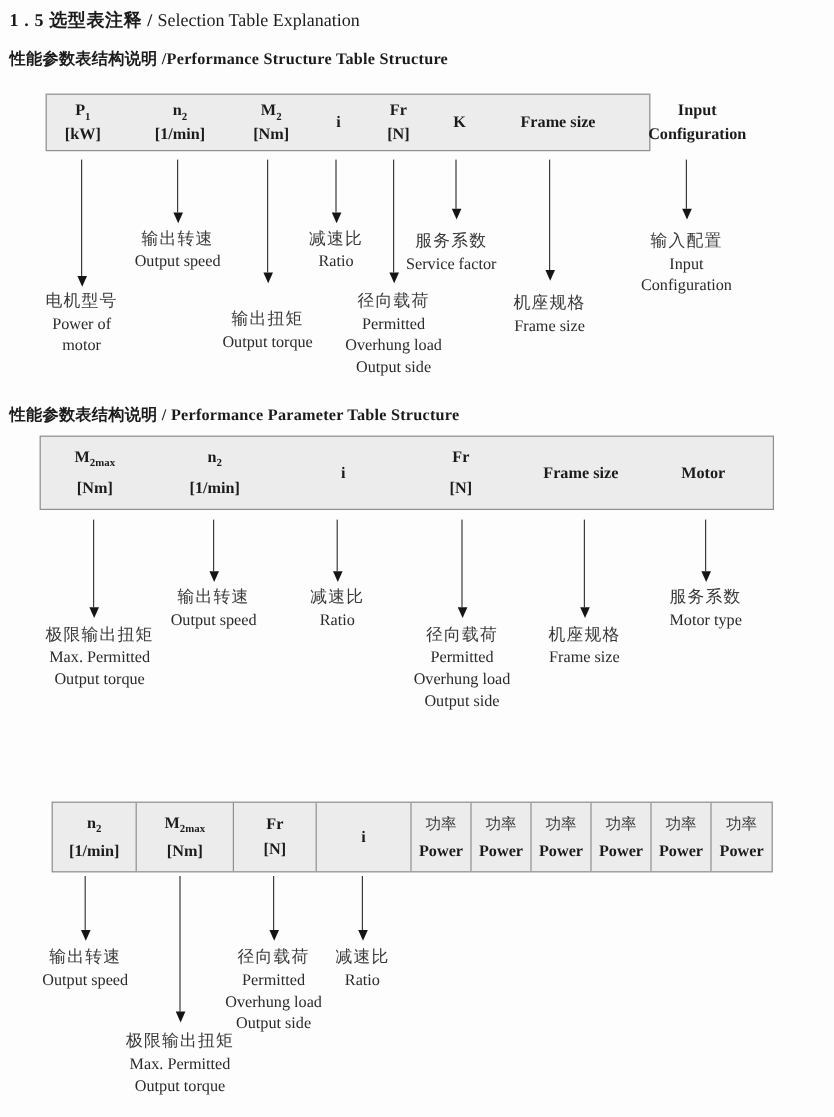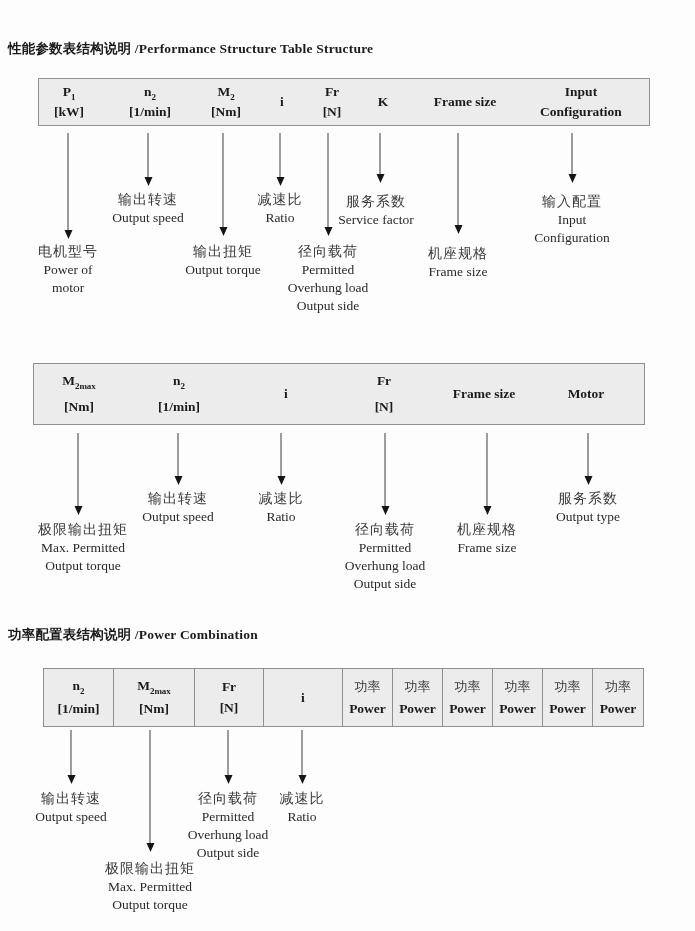--- a/index.html
+++ b/index.html
@@ -11,21 +11,21 @@
   .page { position:relative; width:695px; height:931px; overflow:hidden; }
 
   .title { position:absolute; left:8px; top:8px; font-size:15px; white-space:nowrap; }
   .title .tzh { font-weight:bold; letter-spacing:0.5px; }
   .title .ten { font-weight:normal; }
 
   .heading { position:absolute; font-weight:bold; font-size:13.5px; white-space:nowrap; letter-spacing:0.2px; }
 
   
   .tbox { position:absolute; background:#ececec; border:1px solid #8f8f8f; box-sizing:border-box; }
-  .t1 { left:38px; top:78px; width:612px; height:48px; }
+  .t1 { left:38px; top:78px; width:504px; height:48px; }
   .t2 { left:33px; top:363px; width:612px; height:62px; }
   .th { position:absolute; top:0; bottom:0; transform:translateX(-50%);
         display:flex; flex-direction:column; justify-content:space-between; align-items:center;
         font-weight:bold; font-size:13.5px; white-space:nowrap; }
   .t1 .th { padding:5px 0; } .t2 .th { padding:9px 0; }
   .th.mid { justify-content:center; }
   sub { font-size:9px; line-height:1; }
 
   
   .t3 { position:absolute; left:43px; top:668px; height:57px; display:flex;
@@ -47,20 +47,24 @@
   
   .lbl { position:absolute; transform:translateX(-50%); text-align:center;
          font-size:13.5px; line-height:18px; white-space:nowrap; color:#2a2a2a; }
   .lbl .ln:first-child { font-size:14px; letter-spacing:1px; color:#3a3a3a; }
 </style>
 </head>
 <body>
 
 <div class="page">
 
+  <div class="title">
+    <span class="tzh">1 . 5 选型表注释 /</span>
+    <span class="ten">Selection Table Explanation</span>
+  </div>
 
   <div class="heading" style="left:8px;top:40px">性能参数表结构说明 /Performance Structure Table Structure</div>
 
   <div class="tbox t1">
     <div class="th" style="left:30px">
       <div><span>P</span><sub>1</sub></div>
       <div>[kW]</div>
     </div>
     <div class="th" style="left:111px">
       <div><span>n</span><sub>2</sub></div>
@@ -137,35 +141,36 @@
   <div class="lbl" style="left:572px;top:193px">
     <div class="ln">输入配置</div>
     <div class="ln">Input</div>
     <div class="ln">Configuration</div>
   </div>
   <div class="lbl" style="left:68px;top:243px">
     <div class="ln">电机型号</div>
     <div class="ln">Power of</div>
     <div class="ln">motor</div>
   </div>
-  <div class="lbl" style="left:223px;top:243px">
+  <div class="lbl" style="left:223px;top:258px">
     <div class="ln">输出扭矩</div>
     <div class="ln">Output torque</div>
   </div>
   <div class="lbl" style="left:328px;top:243px">
     <div class="ln">径向载荷</div>
     <div class="ln">Permitted</div>
     <div class="ln">Overhung load</div>
     <div class="ln">Output side</div>
   </div>
   <div class="lbl" style="left:458px;top:245px">
     <div class="ln">机座规格</div>
     <div class="ln">Frame size</div>
   </div>
 
+  <div class="heading" style="left:8px;top:337px">性能参数表结构说明 / Performance Parameter Table Structure</div>
 
   <div class="tbox t2">
     <div class="th" style="left:45px">
       <div><span>M</span><sub>2max</sub></div>
       <div>[Nm]</div>
     </div>
     <div class="th" style="left:145px">
       <div><span>n</span><sub>2</sub></div>
       <div>[1/min]</div>
     </div>
@@ -212,39 +217,38 @@
   <div class="lbl" style="left:178px;top:490px">
     <div class="ln">输出转速</div>
     <div class="ln">Output speed</div>
   </div>
   <div class="lbl" style="left:281px;top:490px">
     <div class="ln">减速比</div>
     <div class="ln">Ratio</div>
   </div>
   <div class="lbl" style="left:588px;top:490px">
     <div class="ln">服务系数</div>
-    <div class="ln">Output type</div>
+    <div class="ln">Motor type</div>
   </div>
   <div class="lbl" style="left:83px;top:521px">
     <div class="ln">极限输出扭矩</div>
     <div class="ln">Max. Permitted</div>
     <div class="ln">Output torque</div>
   </div>
   <div class="lbl" style="left:385px;top:521px">
     <div class="ln">径向载荷</div>
     <div class="ln">Permitted</div>
     <div class="ln">Overhung load</div>
     <div class="ln">Output side</div>
   </div>
   <div class="lbl" style="left:487px;top:521px">
     <div class="ln">机座规格</div>
     <div class="ln">Frame size</div>
   </div>
 
-  <div class="heading" style="left:8px;top:626px">功率配置表结构说明 /Power Combination</div>
 
   <div class="t3">
     <div class="c" style="width:70px">
       <div><span>n</span><sub>2</sub></div>
       <div>[1/min]</div>
     </div>
     <div class="c" style="width:81px">
       <div><span>M</span><sub>2max</sub></div>
       <div>[Nm]</div>
     </div>

